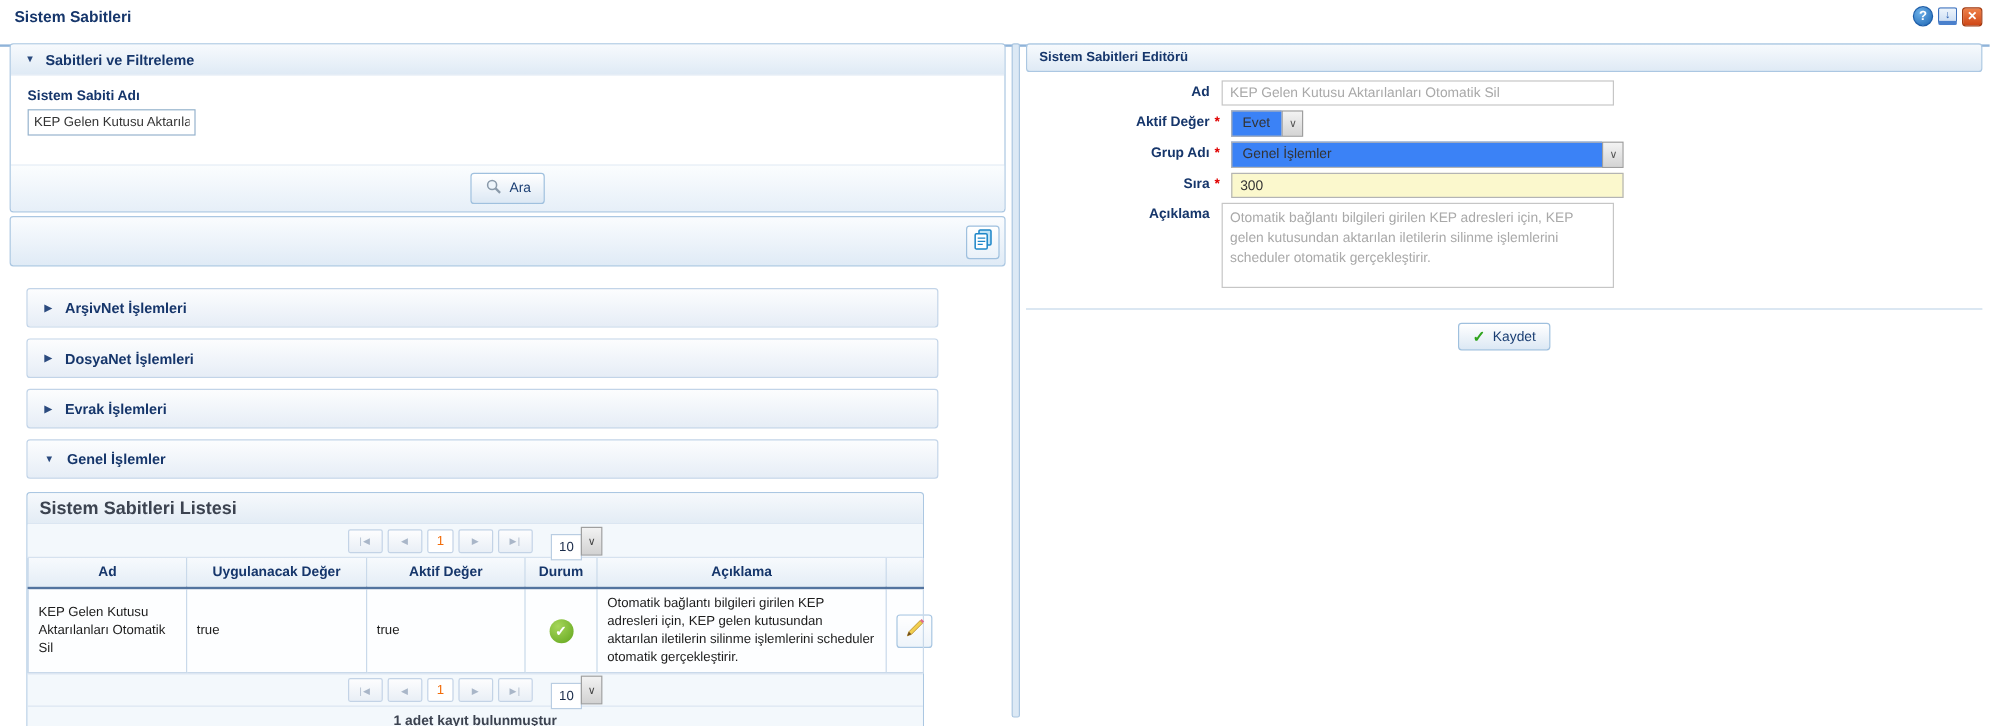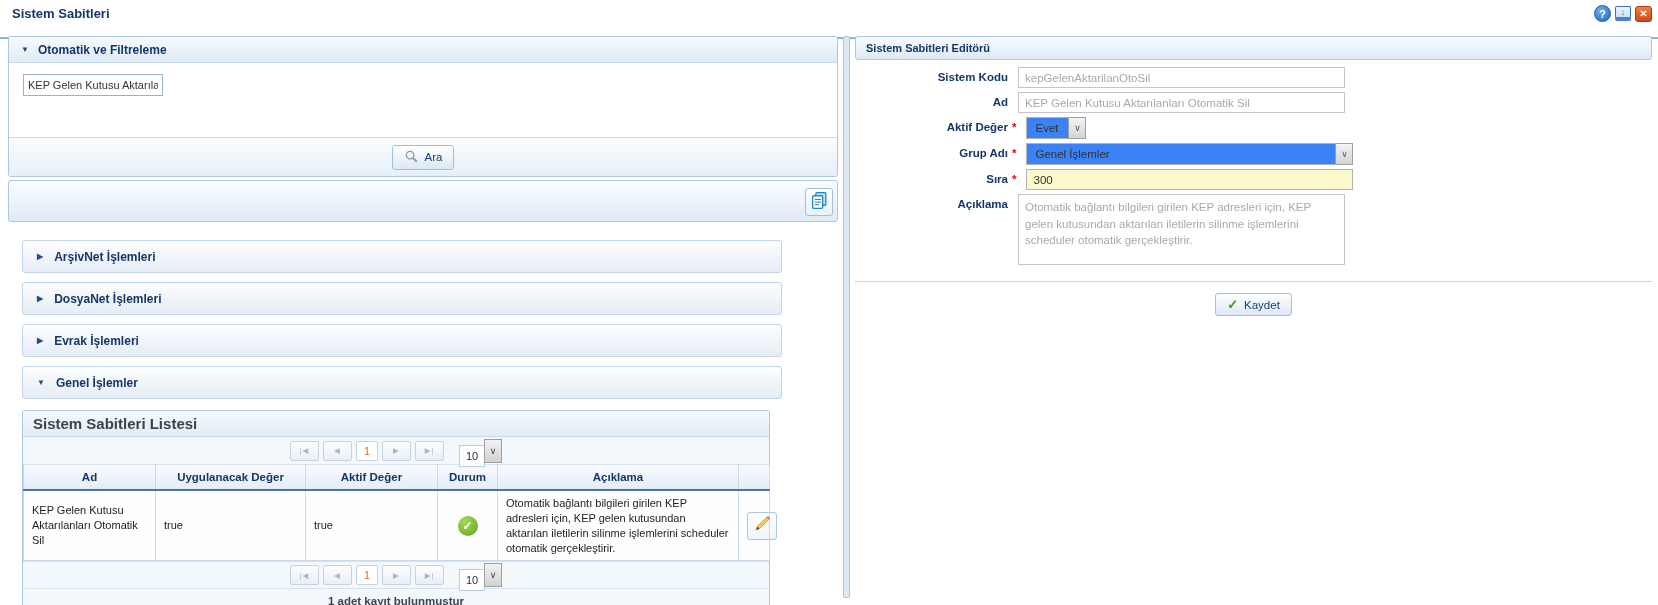--- a/index.html
+++ b/index.html
@@ -126,23 +126,24 @@
   <div class="tb-icons">
     <div class="ic-help">?</div>
     <div class="ic-min">↓</div>
     <div class="ic-close">✕</div>
   </div>
 </div>
 
 <div class="panel filter-panel">
   <div class="panel-hd">
     <span class="tri">▼</span>
-    <span>Otomatik ve Filtreleme</span>
+    <span>Sabitleri ve Filtreleme</span>
   </div>
   <div class="filter-body">
+    <div class="flabel">Sistem Sabiti Adı</div>
     <input class="filter-input" type="text" value="KEP Gelen Kutusu Aktarılanları Otomatik Sil" style="">
   </div>
   <div class="filter-foot">
     <button class="btn">
       <span>
         <svg width="15" height="15" viewBox="0 0 16 16">
             <circle cx="6.5" cy="6.5" r="4" fill="#eef5fb" stroke="#8a9aaa" stroke-width="1.4"></circle>
             <line x1="9.6" y1="9.6" x2="13.6" y2="13.6" stroke="#8a9aaa" stroke-width="2"></line>
           </svg>
       </span>
@@ -255,26 +256,20 @@
   <div class="list-foot">1 adet kayıt bulunmuştur</div>
 </div>
 
 <div class="splitter"></div>
 
 <div class="editor">
   <div class="editor-hd">Sistem Sabitleri Editörü</div>
 
   <div class="frm">
 
-    <div class="frow">
-      <div class="lbl">Sistem Kodu</div>
-      <div class="fld">
-        <input class="inp-dis" type="text" disabled="" value="kepGelenAktarilanOtoSil" style="">
-      </div>
-    </div>
 
     <div class="frow">
       <div class="lbl">Ad</div>
       <div class="fld">
         <input class="inp-dis" type="text" disabled="" value="KEP Gelen Kutusu Aktarılanları Otomatik Sil" style="">
       </div>
     </div>
 
     <div class="frow">
       <div class="lbl">Aktif Değer</div>

